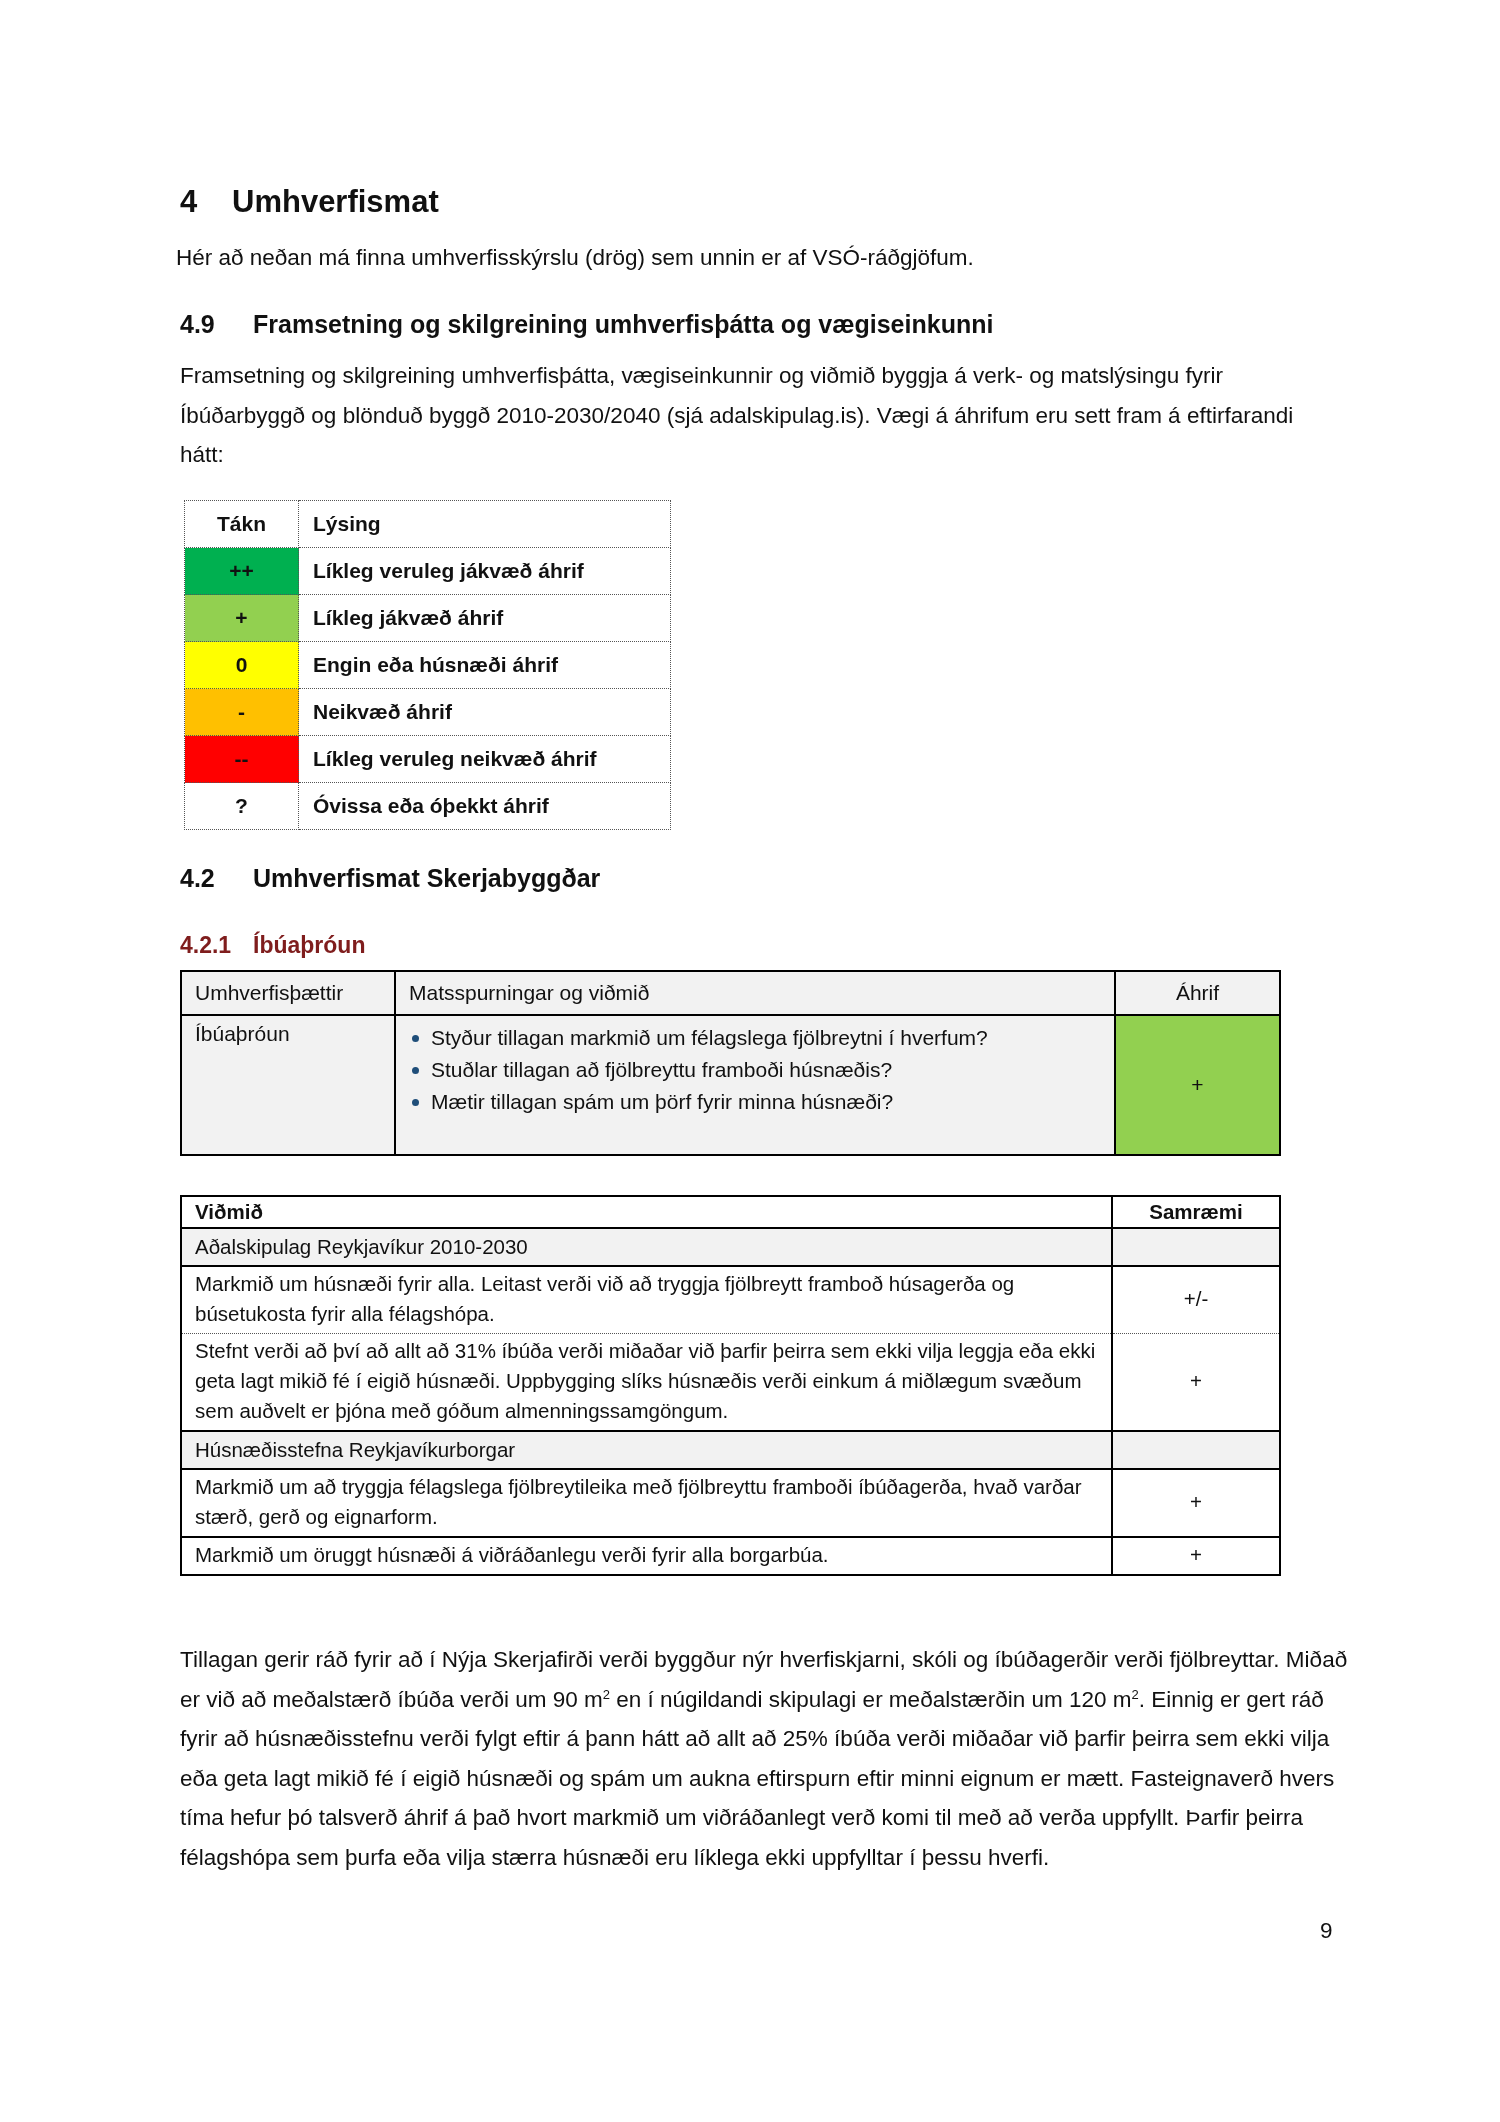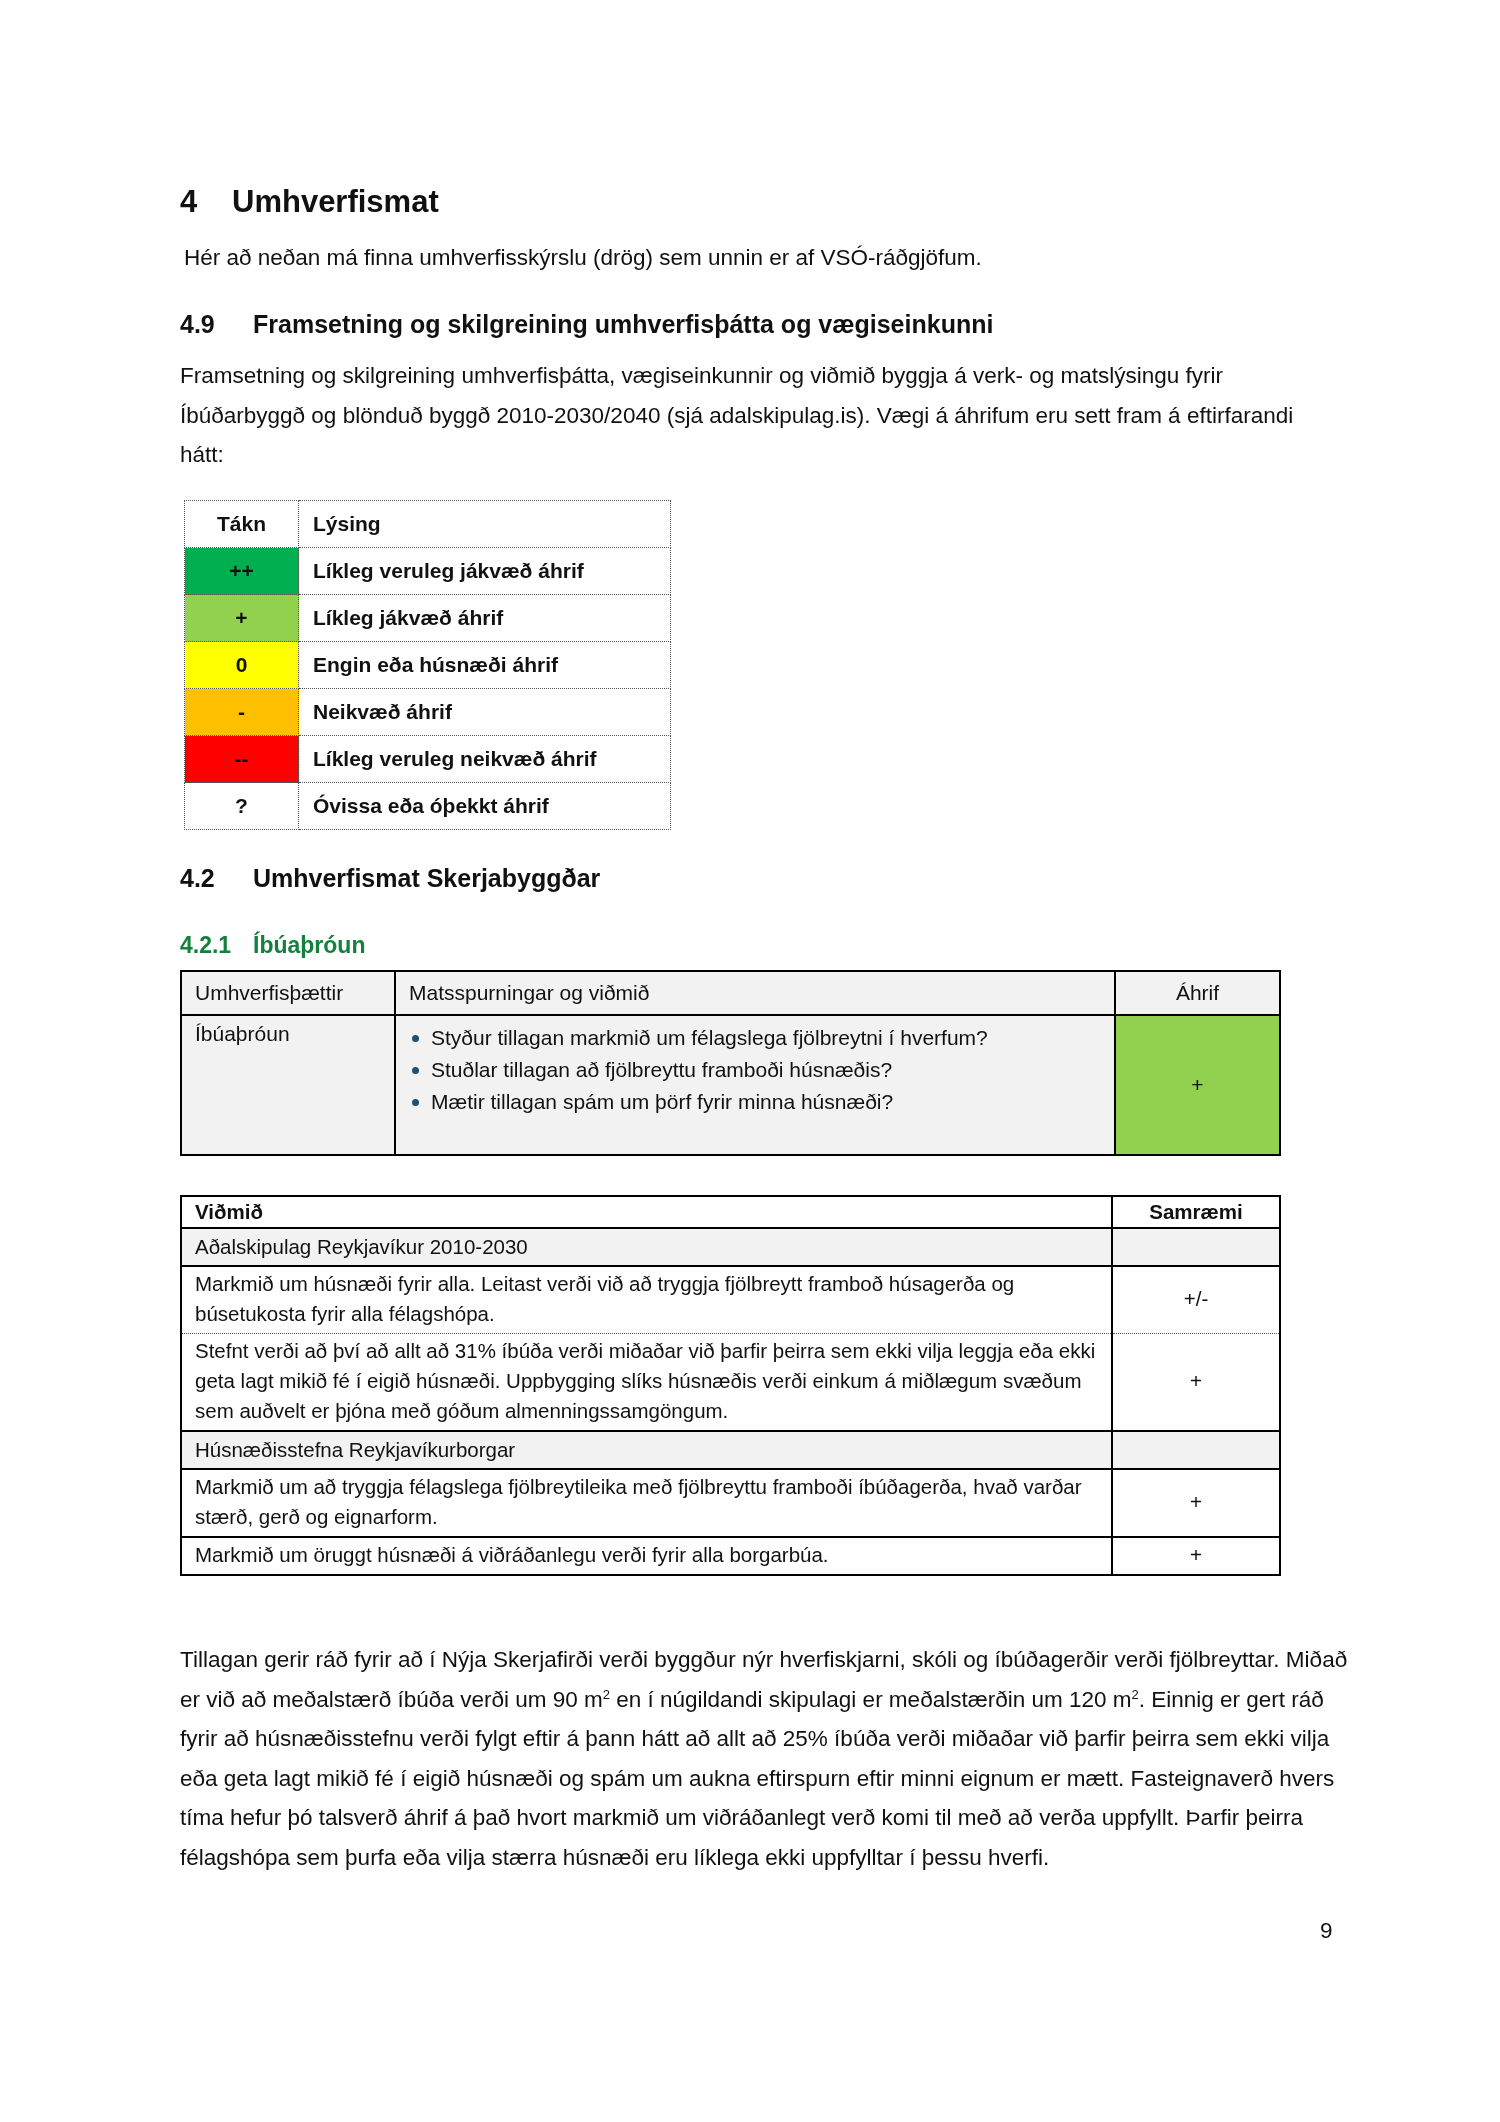--- a/index.html
+++ b/index.html
@@ -2,21 +2,21 @@
 <html><head>
   <meta charset="utf-8">
   <style>
     html, body { margin: 0; padding: 0; background: #ffffff; }
     body { width: 1500px; height: 2122px; position: relative; overflow: hidden;
       font-family: "Liberation Sans", "DejaVu Sans", sans-serif; color: #111; }
     .abs { position: absolute; }
     .h1 { left: 180px; top: 184px; font-size: 31px; font-weight: bold; letter-spacing: 0; }
     .h1 .num { display: inline-block; width: 52px; }
     .body-text { font-size: 22.5px; line-height: 39.5px; }
-    .intro { left: 184px; top: 238px; }
+    .intro { left: 176px; top: 238px; }
     .h2 { font-size: 25px; font-weight: bold; }
     .h2 .num { display: inline-block; width: 73px; }
     .h2-41 { left: 180px; top: 310px; }
     .para1 { left: 180px; top: 356px; width: 1160px; }
     .h2-42 { left: 180px; top: 864px; }
     .h3 { left: 180px; top: 932px; font-size: 23px; font-weight: bold; color: #4f81bd; }
     .h3 .num { display: inline-block; width: 73px; }
 
     
     .legend { left: 184px; top: 500px; width: 487px; border-collapse: collapse; font-size: 21px; font-weight: bold; }
@@ -94,21 +94,21 @@
   <tr>
     <td class="sym" style="background: rgb(255, 255, 255);">?</td>
     <td class="desc">Óvissa eða óþekkt áhrif</td>
   </tr>
 </tbody>
   </table>
 
 <div class="abs h2 h2-42">
   <span class="num">4.2</span><span>Umhverfismat Skerjabyggðar</span>
 </div>
-<div class="abs h3" style="color: #15803d;">
+<div class="abs h3" style="color: #7f1d1d;">
   <span class="num">4.2.1</span><span>Íbúaþróun</span>
 </div>
 
 <table class="abs t1">
   <tbody>
       <tr class="head">
     <td class="c1">Umhverfisþættir</td>
     <td class="c2">Matsspurningar og viðmið</td>
     <td class="c3">Áhrif</td>
   </tr>

